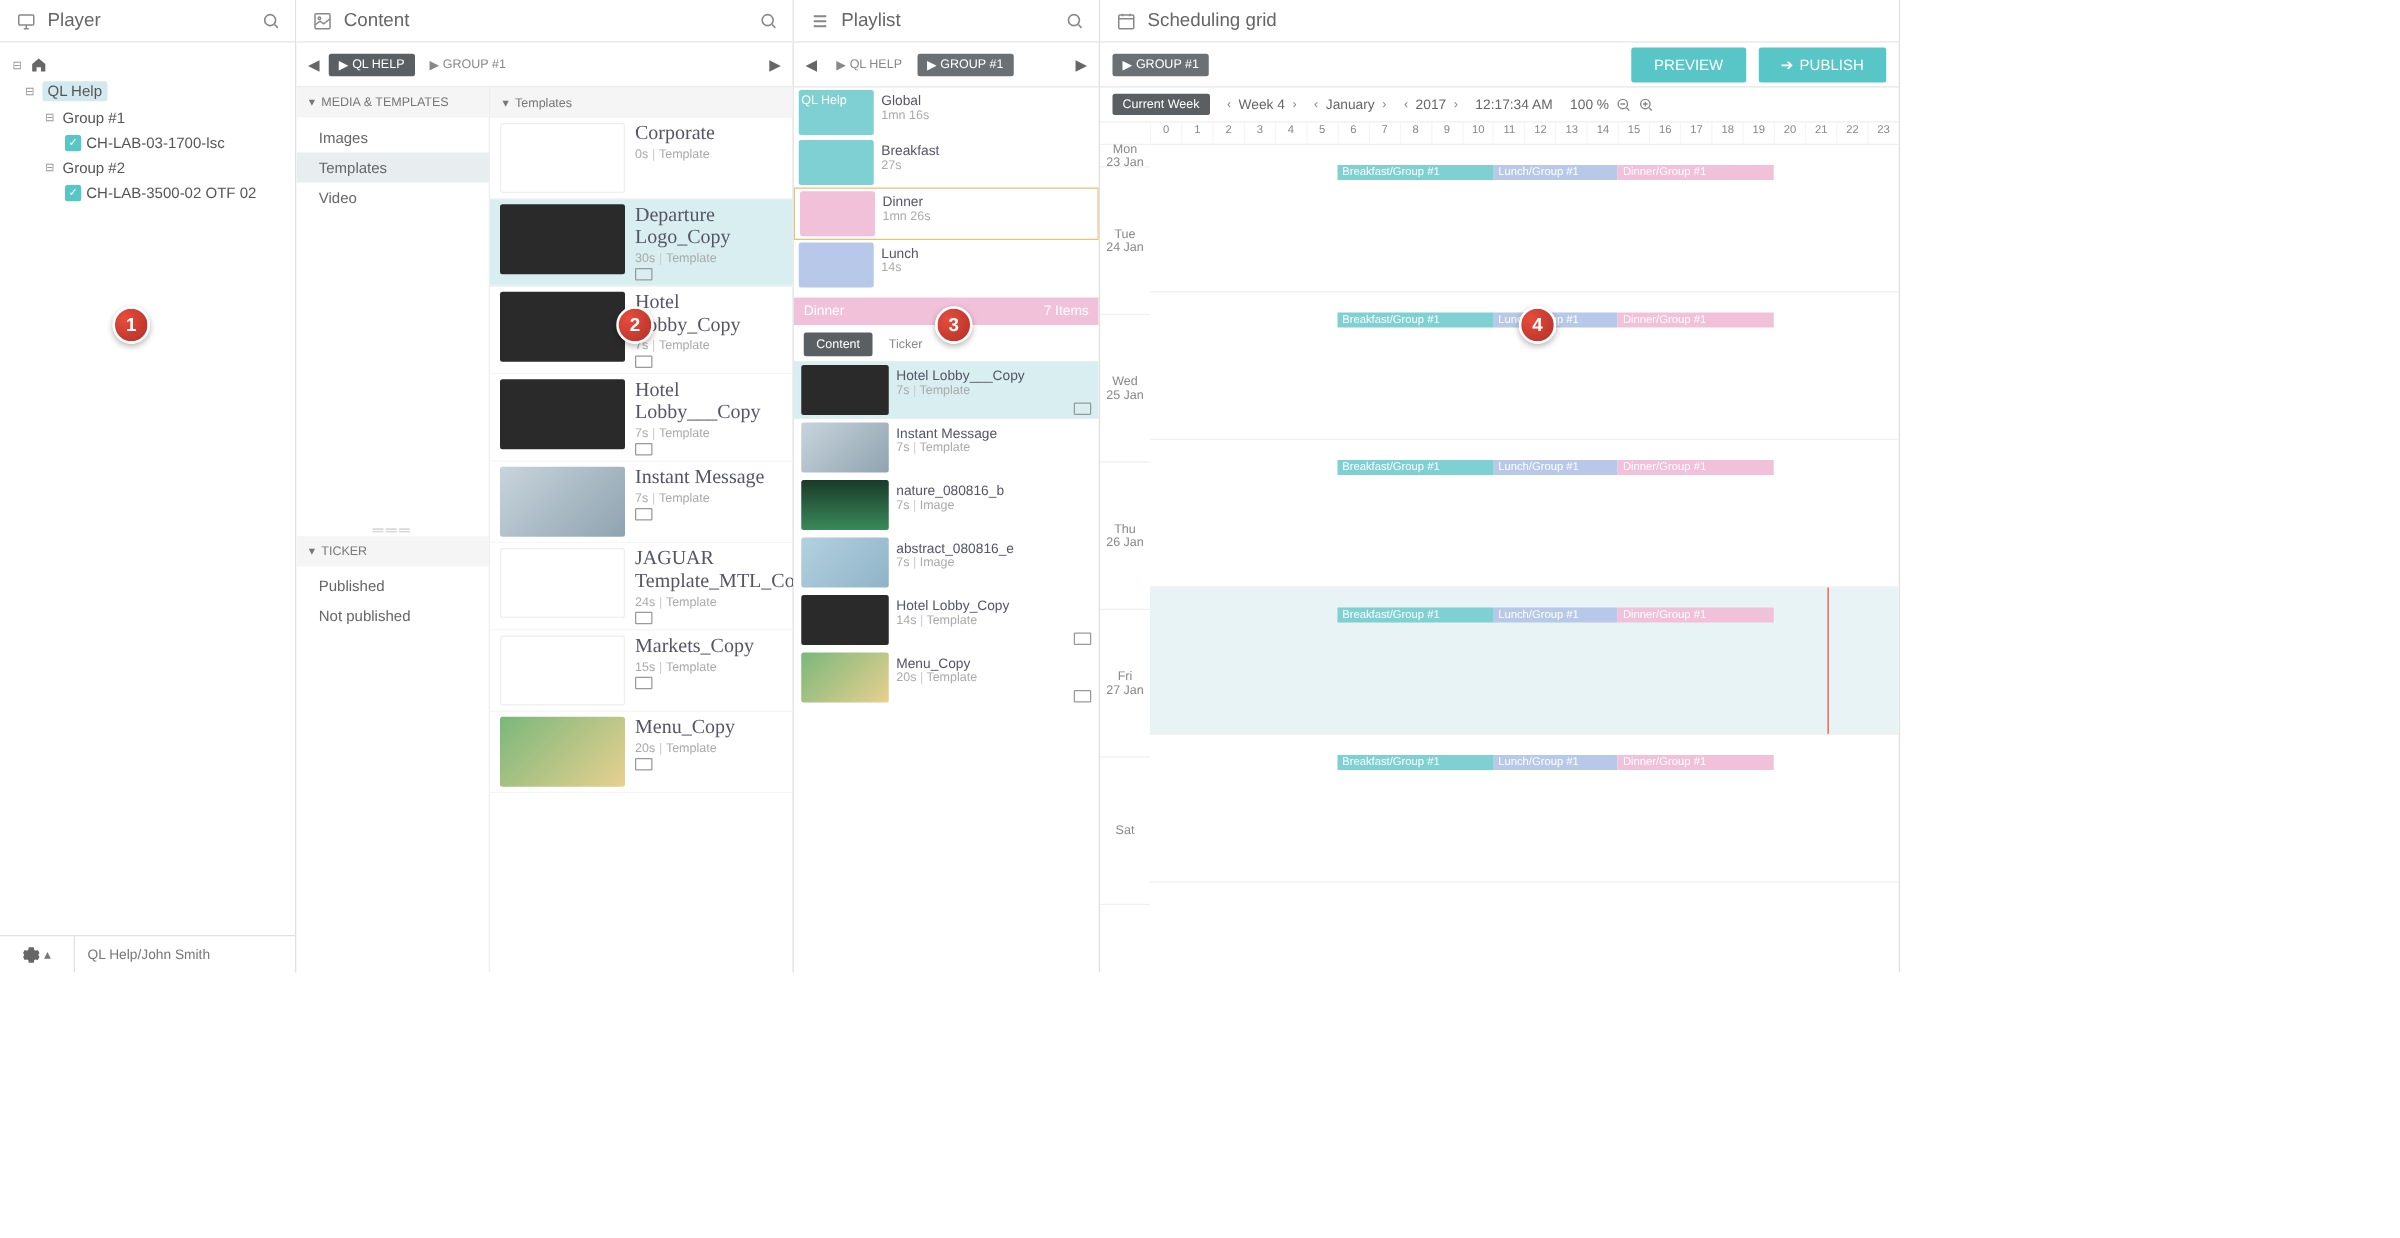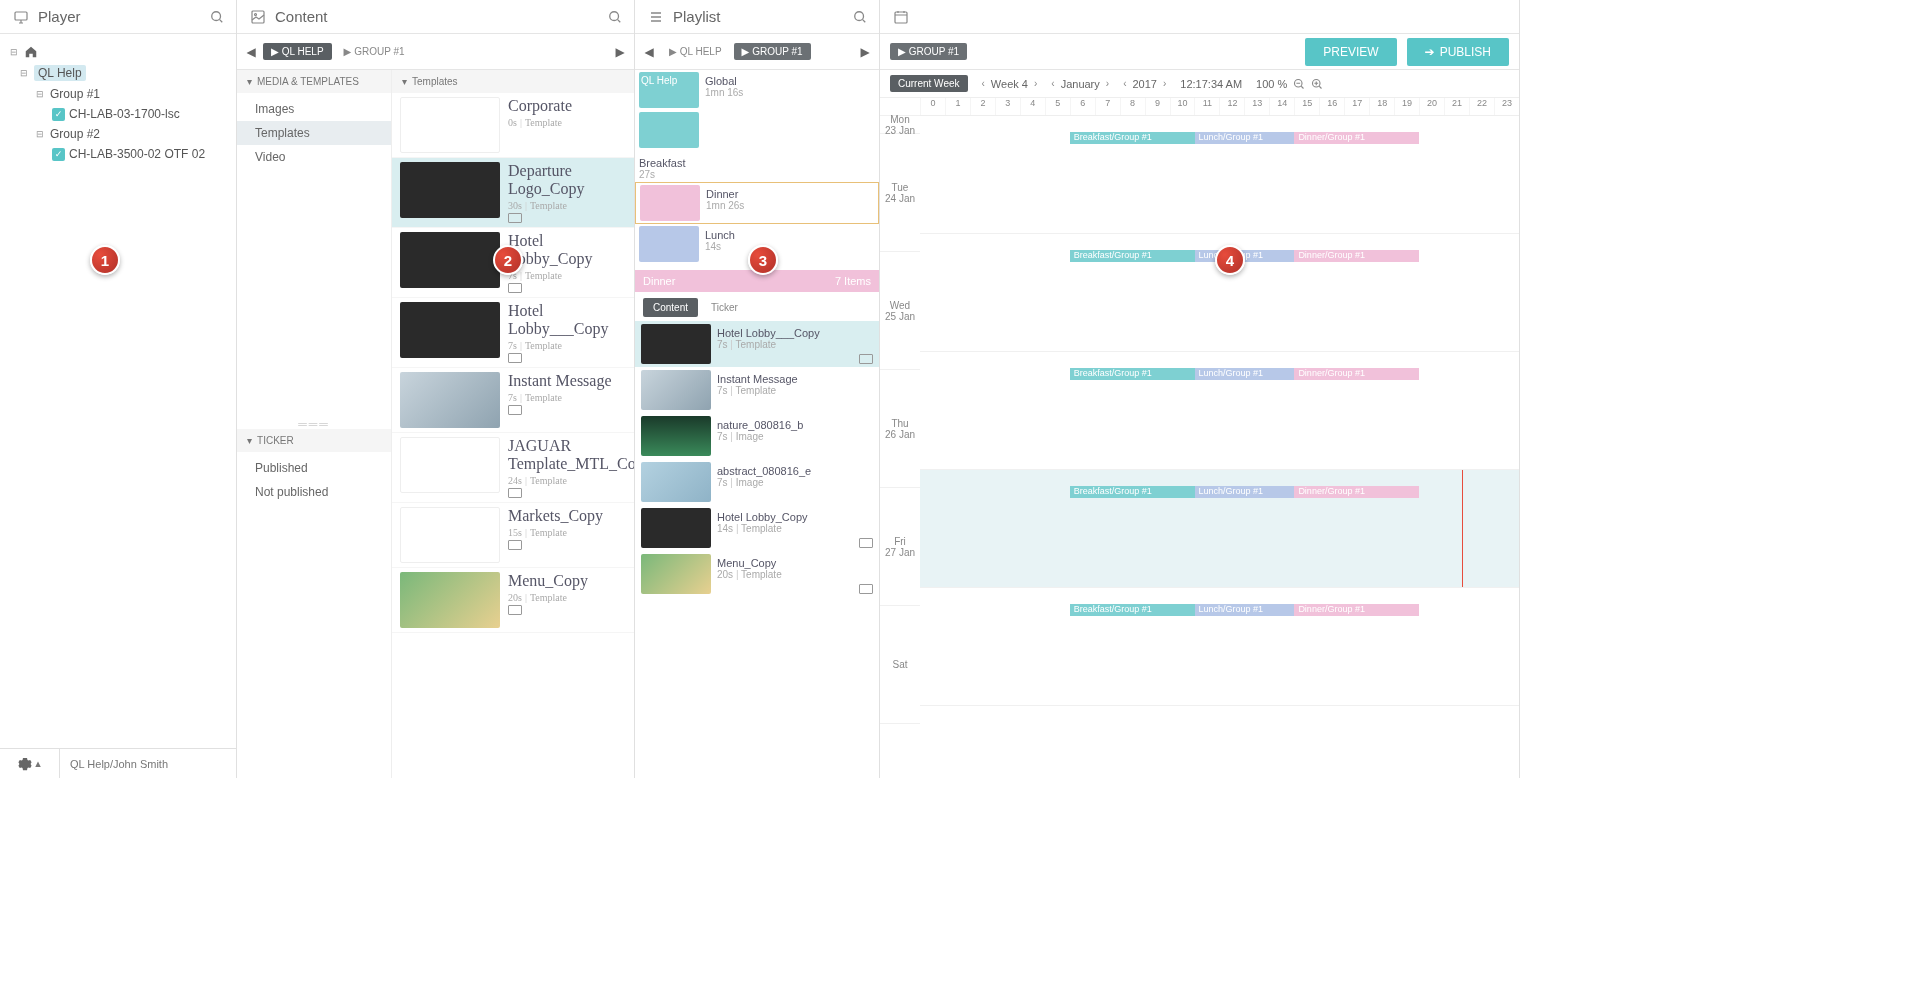--- a/index.html
+++ b/index.html
@@ -42,21 +42,21 @@
 .tmpl-hdr { background: #f5f5f5; padding: 6px 10px; font-size: 10px; color: #777; display:flex; align-items:center; gap:5px; }
 .tmpl-item { display:flex; padding: 4px 8px; gap: 8px; border-bottom: 1px solid #f5f5f5; cursor:pointer; }
 .tmpl-item.sel { background: #d9eef0; }
 .thumb { width: 100px; height: 56px; background: #e8e8e8; flex-shrink:0; border-radius:2px; position:relative; overflow:hidden; }
 .thumb.dark { background: #2a2a2a; }
 .thumb.photo { background: linear-gradient(135deg,#c8d4dc,#8fa3b0); }
 .thumb.white { background: #fff; border:1px solid #eee; }
 .thumb.green { background: linear-gradient(135deg,#7ab87a,#e8d090); }
 .tmpl-meta { flex:1; display:flex; flex-direction:column; gap:2px; }
 .tmpl-name { font-size: 16px; color: #556; font-family: Liberation Serif, serif; }
-.tmpl-sub { font-size: 10px; color: #aaa; display:flex; gap:3px; align-items:center;font-family:Liberation Serif, serif; }
+.tmpl-sub { font-size: 10px; color: #aaa; display:flex; gap:3px; align-items:center; }
 .tmpl-sub .sep { color: #ccc; }
 .scr-ico { width:14px; height:10px; border:1px solid #999; border-radius:1px; display:inline-block; }
 .pl-body { flex:1; overflow-y:auto; }
 .pl-block { display:flex; padding:2px 4px; gap:6px; cursor:pointer; }
 .pl-swatch { width:60px; height:36px; border-radius:2px; flex-shrink:0; }
 .pl-meta { flex:1; padding-top:3px; }
 .pl-name { font-size:11px; color:#556; }
 .pl-dur { font-size:10px; color:#aaa; }
 .pl-section-bar { background: #f1c1da; color:#fff; padding:5px 8px; font-size:11px; display:flex; justify-content:space-between; margin:6px 0 2px; }
 .pl-tabs { display:flex; gap:3px; padding:4px 8px; }
@@ -336,21 +336,21 @@
     <div class="pl-body">
       <div id="pl-blocks">
           <div class="pl-block" style="position: relative;">
             <div style="position:absolute;left:6px;top:5px;font-size:10px;color:#fff">QL Help</div>
             <div class="pl-swatch" style="background:#7ed0d2"></div>
     <div class="pl-meta">
       <div class="pl-name">Global</div>
       <div class="pl-dur">1mn 16s</div>
     </div>
           </div>
-          <div class="pl-block" style="position: relative; flex-direction: column;">
+          <div class="pl-block" style="position: relative;">
             <div class="pl-swatch" style="background:#7ed0d2"></div>
     <div class="pl-meta">
       <div class="pl-name">Breakfast</div>
       <div class="pl-dur">27s</div>
     </div>
           </div>
           <div class="pl-block sel-outline" style="position: relative;">
             <div class="pl-swatch" style="background:#f1c1da"></div>
     <div class="pl-meta">
       <div class="pl-name">Dinner</div>
@@ -424,20 +424,21 @@
   </div>
 
   <div class="panel panel-schedule">
     <div class="panel-header">
       <span class="icon">
         <svg width="16" height="16" viewBox="0 0 16 16" fill="none" stroke="#888" stroke-width="1.2">
             <rect x="2" y="3" width="12" height="11" rx="1"></rect>
             <path d="M2 6h12M5 2v2M11 2v2"></path>
           </svg>
       </span>
+      <span class="panel-title">Scheduling grid</span>
     </div>
     <div class="sched-toolbar">
       <span class="crumb alt">
           <span>▶</span>
           <span>GROUP #1</span>
         </span>
       <span class="spacer"></span>
       <button class="btn">
           <span>PREVIEW</span>
         </button>

